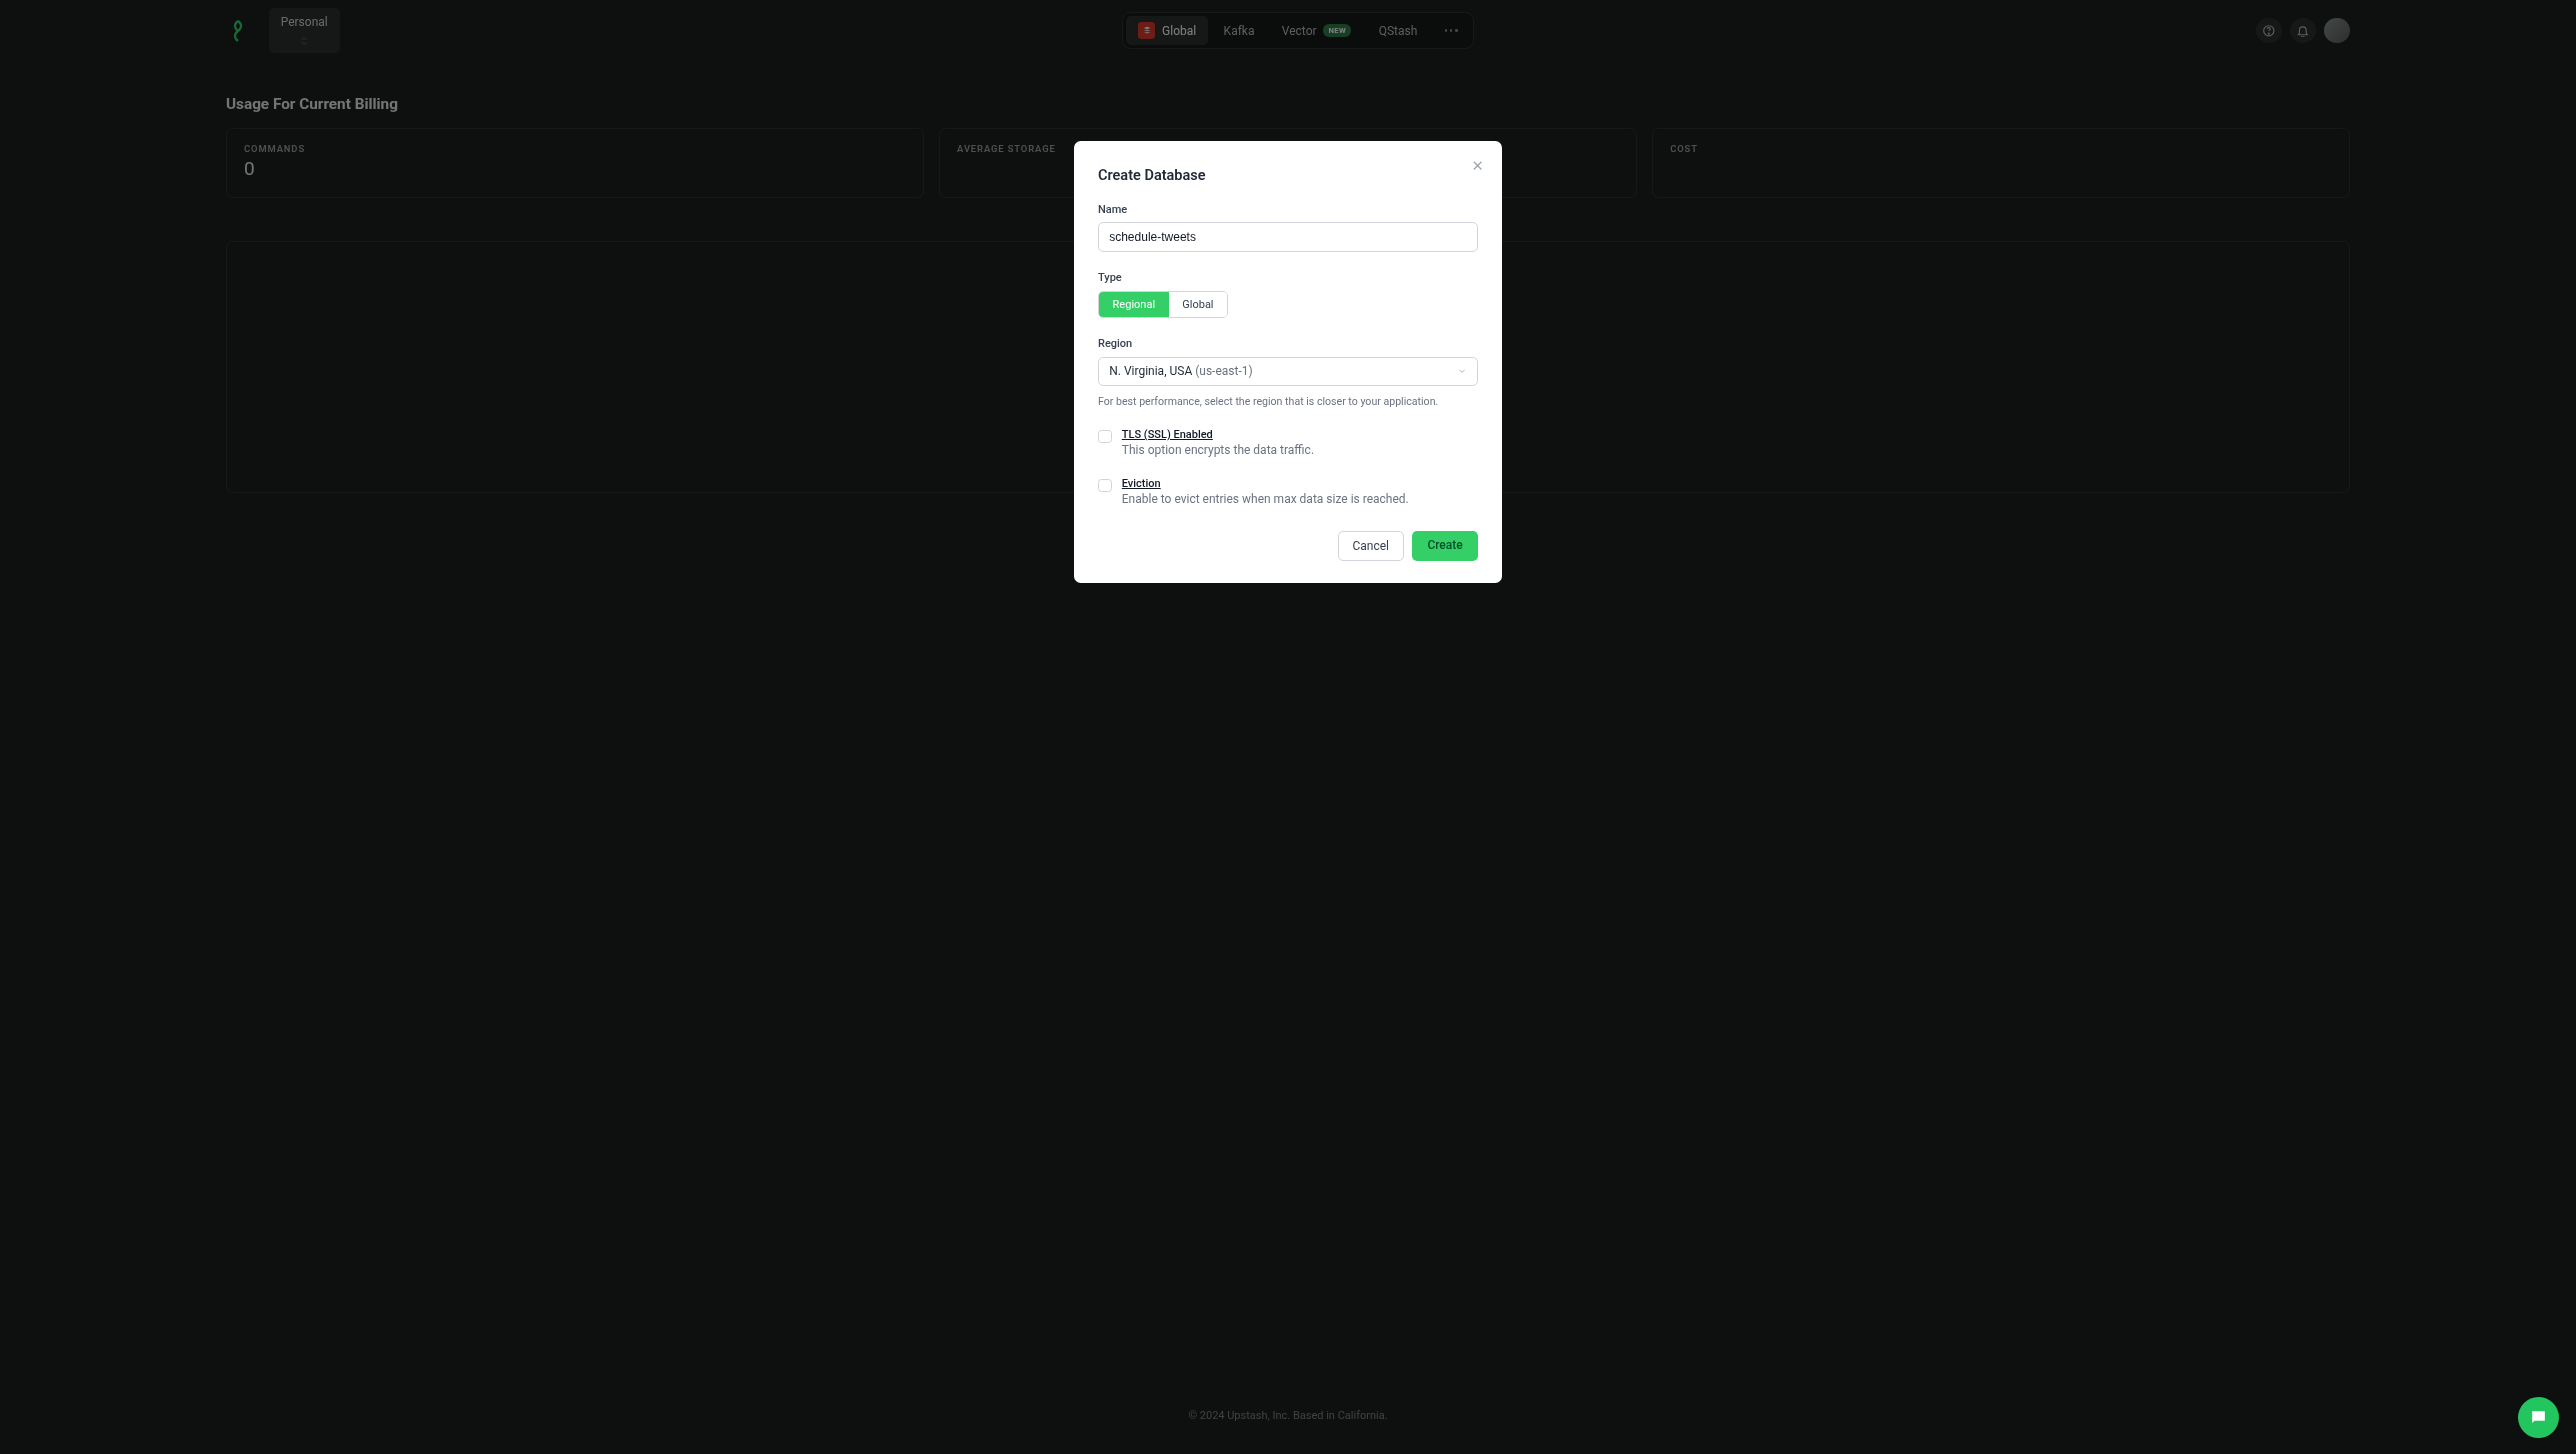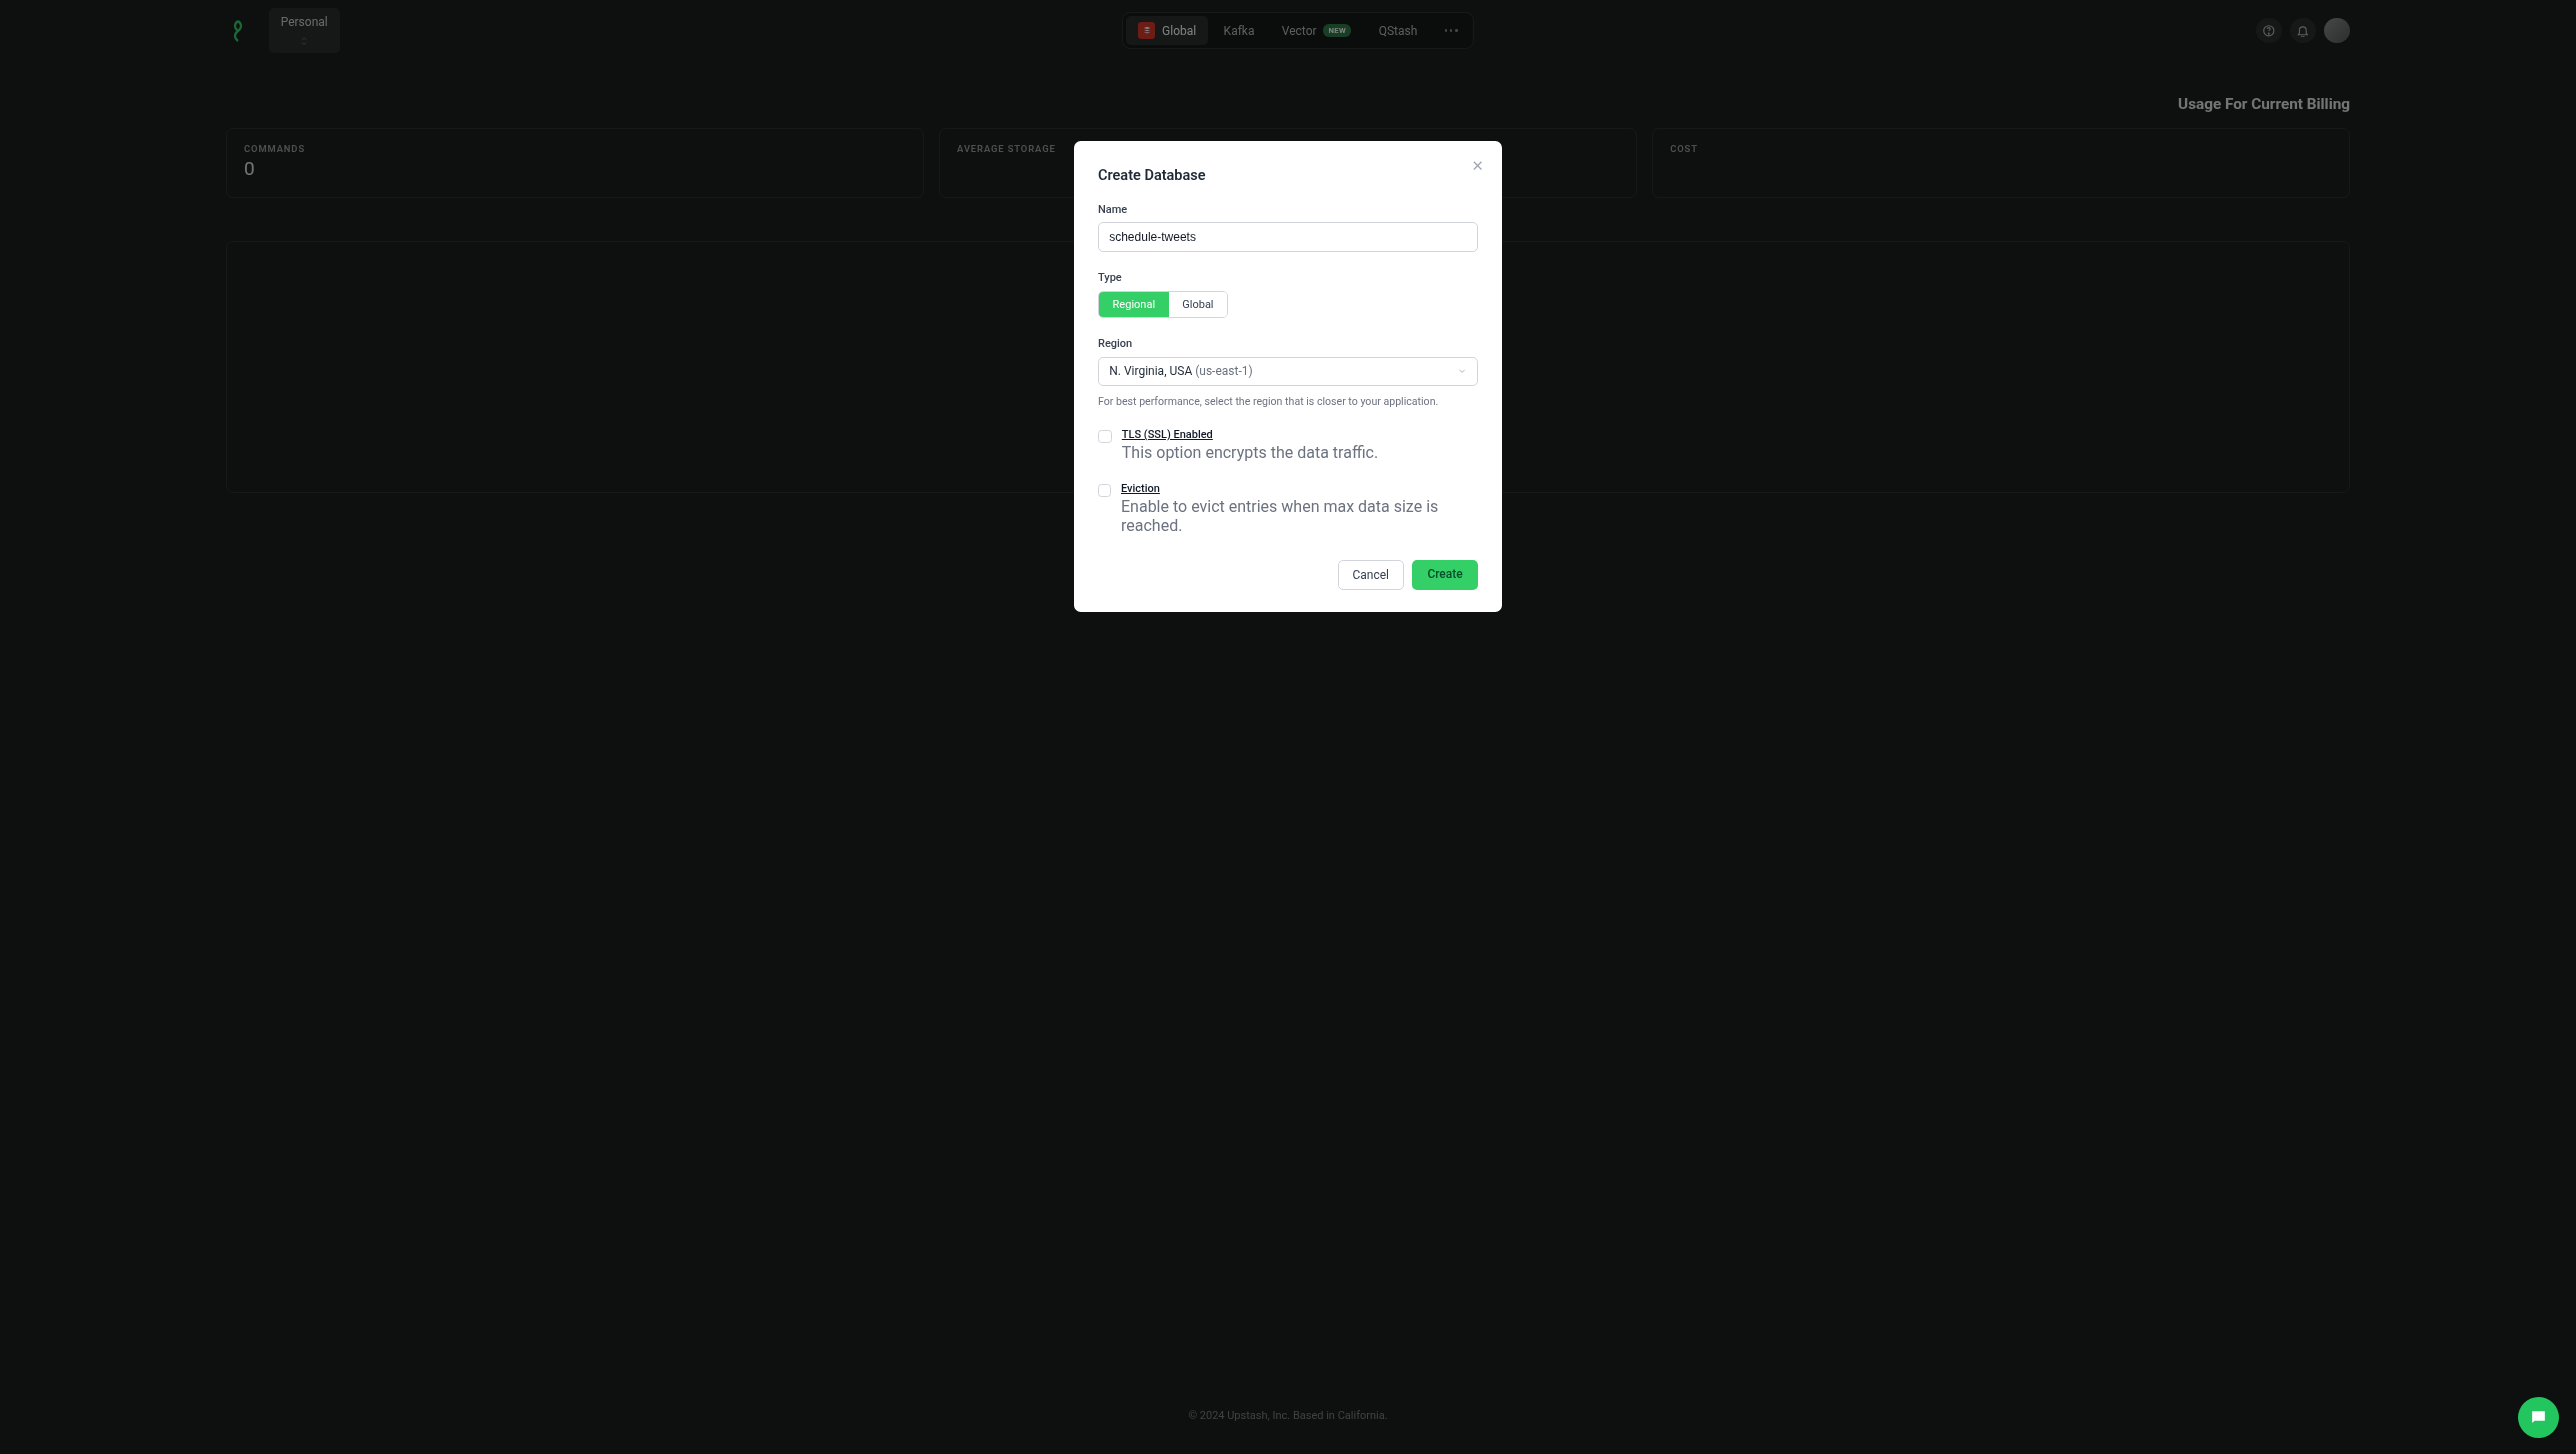--- a/index.html
+++ b/index.html
@@ -107,21 +107,20 @@
 }
 
 .page {
   padding: 0 226px;
 }
 .section-title {
   font-size: 15.3px;
   font-weight: 700;
   color: #e7eae9;
   margin: 34px 0 15.3px;
-  text-align: right;
 }
 .stat-row {
   display: flex;
   gap: 15.3px;
 }
 .stat-card {
   flex: 1;
   border: 0.9px solid #2d3331;
   border-radius: 6.8px;
   padding: 13.6px 17px 17px;
@@ -253,21 +252,21 @@
   align-items: flex-start;
 }
 .checkbox {
   width: 13.6px; height: 13.6px;
   border: 1.3px solid #d1d5db;
   border-radius: 3.4px;
   margin-top: 1.7px;
 }
 .check-body { font-size: 11px; }
 .check-title { font-weight: 500; color: #111827; text-decoration: underline; }
-.check-desc { font-size: 16px; color: #6b7280; margin-top: 1.7px; }
+.check-desc { font-size: 12px; color: #6b7280; margin-top: 1.7px; }
 .modal-actions {
   display: flex;
   justify-content: flex-end;
   gap: 8.5px;
   margin-top: 25.6px;
 }
 .btn-outline {
   border: 0.9px solid #d1d5db;
   background: #fff;
   padding: 6.8px 13.6px;

